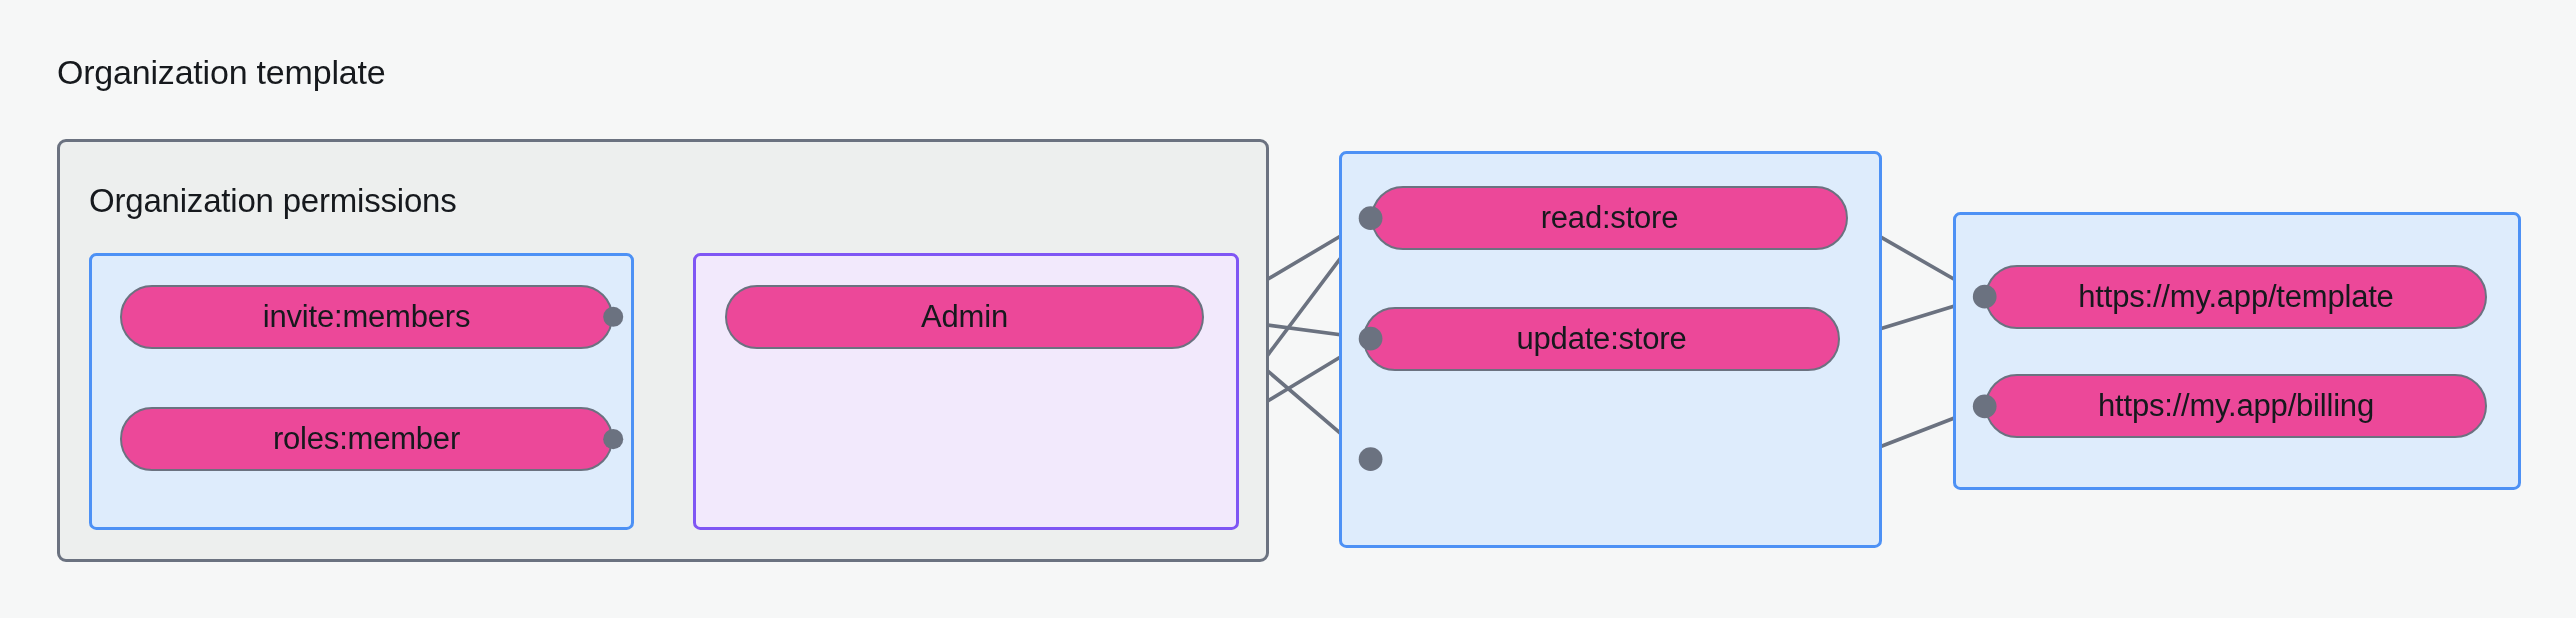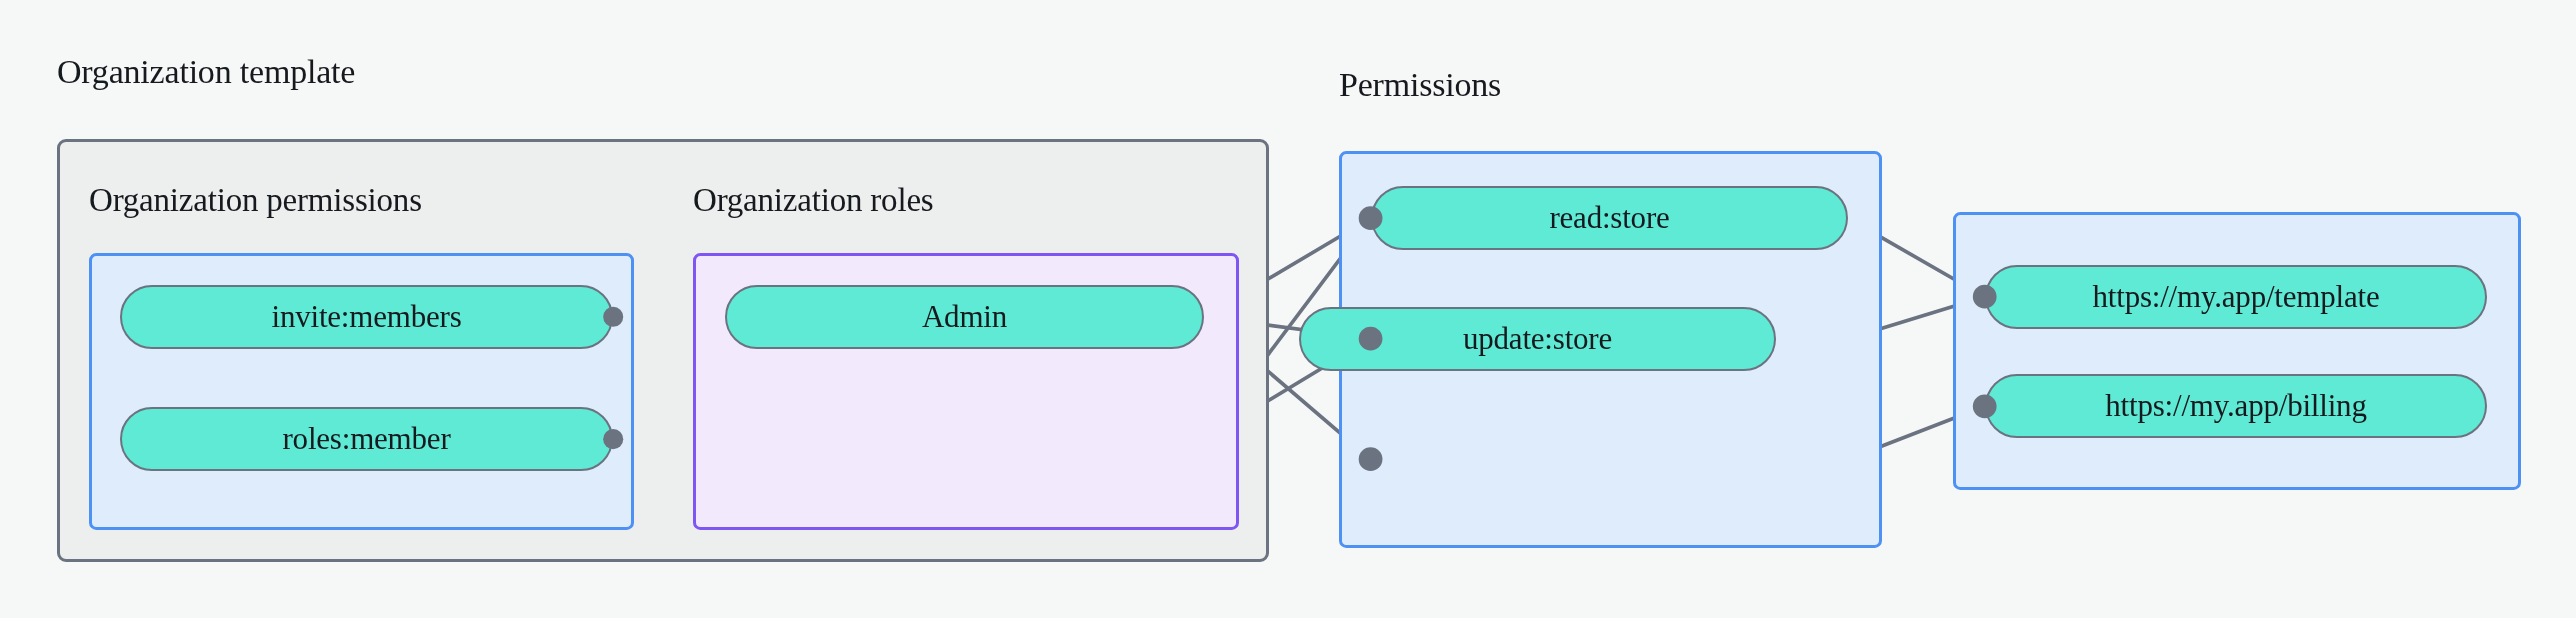--- a/index.html
+++ b/index.html
@@ -4,21 +4,21 @@
 <title>Organization template diagram</title>
 <style>
   html,body{margin:0;padding:0;}
   body{
     width:2576px;height:619px;
     background:#f6f7f7;
     font-family:"Liberation Sans","DejaVu Sans",sans-serif;
     overflow:hidden;
     position:relative;
   }
-  #stage{position:absolute;left:0;top:0;width:2576px;height:619px;font-family:Liberation Serif, serif;}
+  #stage{position:absolute;left:0;top:0;width:2576px;height:619px;}
 
   
   #edges{position:absolute;left:0;top:0;width:2576px;height:619px;z-index:1;}
   .group-title{
     position:absolute;
     font-size:34px;
     color:#16191d;
     white-space:nowrap;
     letter-spacing:-0.2px;
     z-index:3;
@@ -39,21 +39,21 @@
     background:#f2e9fc;
     border:3.7px solid #7f56f4;
     border-radius:7.3px;
   }
 
   
   .node{
     position:absolute;
     box-sizing:border-box;
     height:64px;
-    background:#5eead4;
+    background:#ec4899;
     border:2.7px solid #6b7280;
     border-radius:33px;
     display:flex;
     align-items:center;
     justify-content:center;
     font-size:31px;
     color:#16191d;
     white-space:nowrap;
     z-index:4;
     letter-spacing:-0.2px;
@@ -95,35 +95,33 @@
   </svg>
 
   <div class="group-title" style="left:57px;top:53px;">Organization template</div>
 
   <div class="box box-outer" style="left:57px;top:139px;width:1212px;height:423px;"></div>
 
   <div class="group-title" style="left:89px;top:182px;font-size:33px;">Organization permissions</div>
 
   <div class="box box-blue" style="left:89px;top:253px;width:545px;height:277px;"></div>
 
-  <div class="group-title" style="left:693px;top:182px;font-size:33px;">Organization roles</div>
 
   <div class="box box-purple" style="left:693px;top:253px;width:546px;height:277px;"></div>
 
   <div class="node" style="left:120px;top:285px;width:493px;">invite:members</div>
   <div class="node" style="left:120px;top:407px;width:493px;">roles:member</div>
 
   <div class="node" style="left:725px;top:285px;width:479px;">Admin</div>
 
-  <div class="group-title" style="left:1339px;top:66px;">Permissions</div>
 
   <div class="box box-blue" style="left:1339px;top:151px;width:543px;height:397px;"></div>
 
   <div class="node" style="left:1371px;top:186px;width:477px;">read:store</div>
-  <div class="node" style="left:1299px;top:307px;width:477px;">update:store</div>
+  <div class="node" style="left:1363px;top:307px;width:477px;">update:store</div>
 
 
   <div class="box box-blue" style="left:1953px;top:212px;width:568px;height:278px;"></div>
 
   <div class="node" style="left:1985px;top:265px;width:502px;">https://my.app/template</div>
   <div class="node" style="left:1985px;top:374px;width:502px;">https://my.app/billing</div>
 
   <svg id="dots" viewBox="0 0 2823 678" preserveAspectRatio="none">
     <g fill="#6b7280">
       <circle cx="672" cy="347" r="11"></circle>

